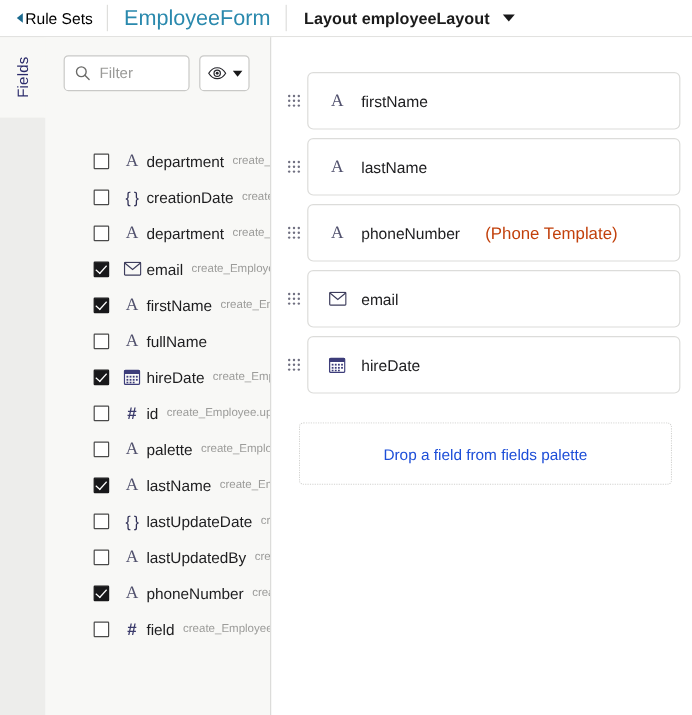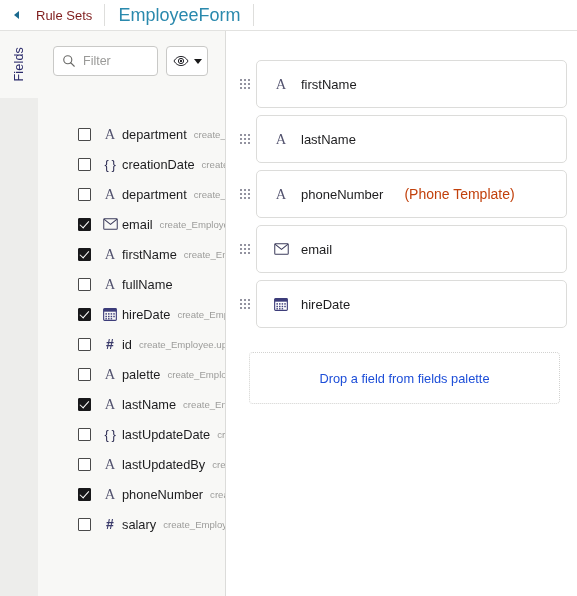--- a/index.html
+++ b/index.html
@@ -11,23 +11,23 @@
   }
   #app { position: relative; width: 577px; height: 596px; background:#ffffff; }
 
   
   .topbar {
     position: absolute; left:0; top:0; width:577px; height:31px;
     background:#ffffff; border-bottom:1px solid #e2e2e0;
     display:flex; align-items:center;
   }
   .crumb-back {
-    display:flex; align-items:center; gap:17px;
+    display:flex; align-items:center; gap:2px;
     padding: 0 12px 0 14px; height:30px;
-    color:#7f1d1d; font-size:13px; cursor:pointer;
+    color:#000000; font-size:13px; cursor:pointer;
   }
   .chev-left {
     width:0;height:0;display:inline-block;
     border-top:4px solid transparent;border-bottom:4px solid transparent;
     border-right:5px solid #1b6a8f;
   }
   .vdiv { width:1px; height:22px; background:#dededc; }
   .crumb-link {
     padding: 0 13px; height:30px; display:flex; align-items:center;
     color:#2a89ad; font-size:18px; cursor:pointer;
@@ -171,20 +171,24 @@
   <div class="topbar">
     <div class="crumb-back">
       <span class="chev-left"></span>
       <span>Rule Sets</span>
     </div>
     <div class="vdiv"></div>
     <div class="crumb-link">
       <span>EmployeeForm</span>
     </div>
     <div class="vdiv"></div>
+    <div class="layout-sel">
+      <span class="lbl">Layout employeeLayout</span>
+      <span class="caret-down"></span>
+    </div>
   </div>
 
   <div class="rail"></div>
   <div class="rail-tabwrap"></div>
   <div class="rail-tab">
     <span>Fields</span>
   </div>
 
   <div class="fields-panel">
     <div class="fields-toolbar">
@@ -326,21 +330,21 @@
             <span class="ic-A">A</span>
           </span>
           <span class="fname">phoneNumber</span>
           <span class="fmeta">create_Employee.phoneNumber</span>
         </div>
         <div class="field-row">
           <span class="cbox"></span>
           <span class="ficon">
             <span class="ic-hash">#</span>
           </span>
-          <span class="fname">salary</span>
+          <span class="fname">field</span>
           <span class="fmeta">create_Employee.salary</span>
         </div>
       </div>
   </div>
 
   <div class="canvas">
     <div id="card-stack">
         <div class="card-row" style="top: 29px;">
           <span class="handle">
             <span class="dots">

